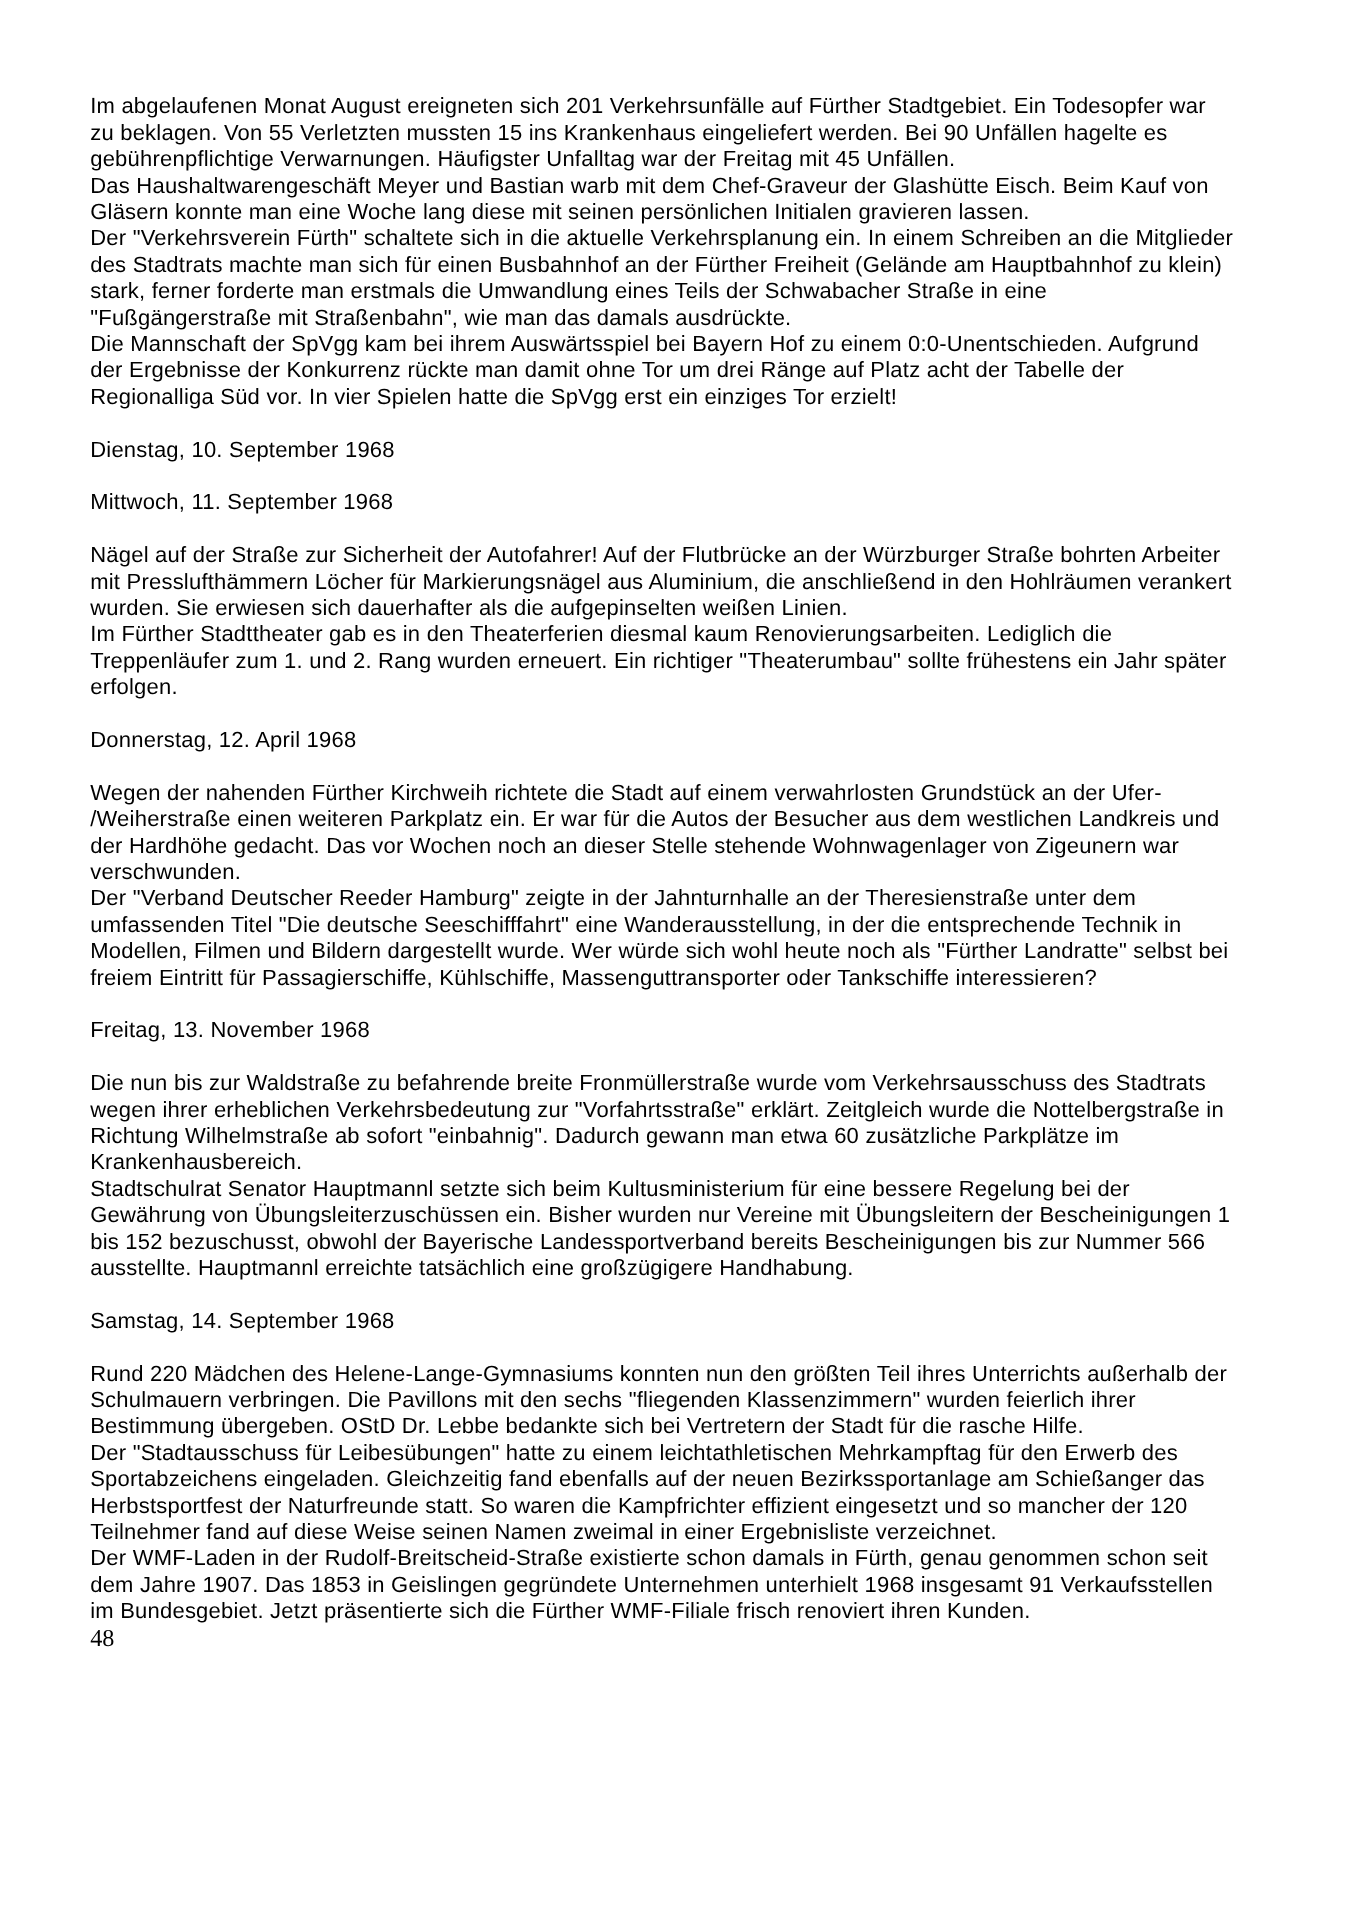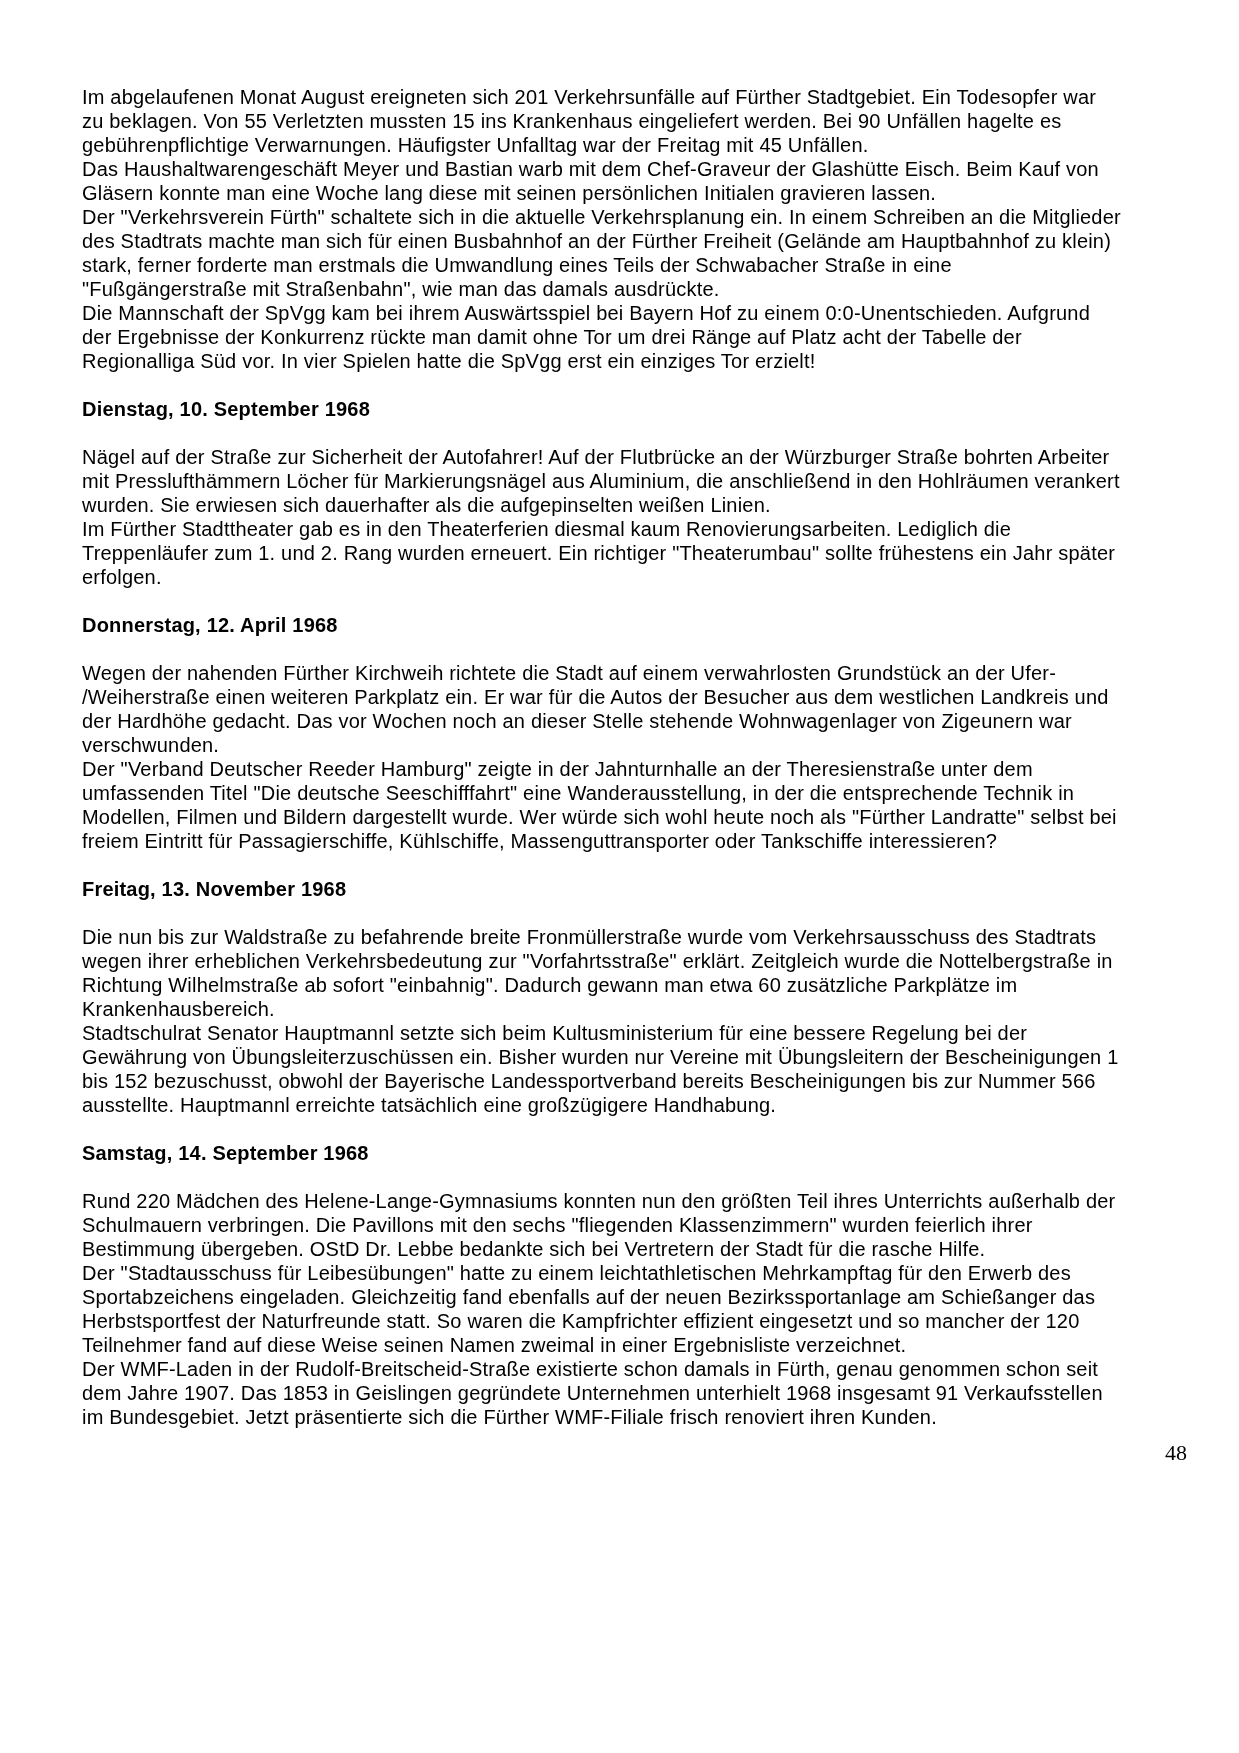--- a/index.html
+++ b/index.html
@@ -26,30 +26,30 @@
     font-size: 20px;
     line-height: 24px;
     letter-spacing: 0.2px;
     white-space: pre;        
     margin: 0;
   }
   .heading {
     font-size: 20px;
     line-height: 24px;
     letter-spacing: 0.2px;
-    font-weight: 700;
+    font-weight: 400;
     margin: 24px 0;          
     white-space: pre;
   }
   .page-number {
     font-family: "Liberation Serif", serif;
     font-size: 22px;
     line-height: 24px;
-    text-align: right;
-    margin: 12px;
+    text-align: left;
+    margin: 0;
   }
 </style>
 </head>
 <body>
 
 <div class="page">
   <div class="content">
 
     <div class="para">Im abgelaufenen Monat August ereigneten sich 201 Verkehrsunfälle auf Fürther Stadtgebiet. Ein Todesopfer war
 zu beklagen. Von 55 Verletzten mussten 15 ins Krankenhaus eingeliefert werden. Bei 90 Unfällen hagelte es
@@ -62,20 +62,21 @@
 "Fußgängerstraße mit Straßenbahn", wie man das damals ausdrückte.
 Die Mannschaft der SpVgg kam bei ihrem Auswärtsspiel bei Bayern Hof zu einem 0:0-Unentschieden. Aufgrund
 der Ergebnisse der Konkurrenz rückte man damit ohne Tor um drei Ränge auf Platz acht der Tabelle der
 Regionalliga Süd vor. In vier Spielen hatte die SpVgg erst ein einziges Tor erzielt!</div>
 
     <section>
       <h2 class="heading">Dienstag, 10. September 1968</h2>
     </section>
 
     <section>
+      <h2 class="heading">Mittwoch, 11. September 1968</h2>
       <div class="para">Nägel auf der Straße zur Sicherheit der Autofahrer! Auf der Flutbrücke an der Würzburger Straße bohrten Arbeiter
 mit Presslufthämmern Löcher für Markierungsnägel aus Aluminium, die anschließend in den Hohlräumen verankert
 wurden. Sie erwiesen sich dauerhafter als die aufgepinselten weißen Linien.
 Im Fürther Stadttheater gab es in den Theaterferien diesmal kaum Renovierungsarbeiten. Lediglich die
 Treppenläufer zum 1. und 2. Rang wurden erneuert. Ein richtiger "Theaterumbau" sollte frühestens ein Jahr später
 erfolgen.</div>
     </section>
 
     <section>
       <h2 class="heading">Donnerstag, 12. April 1968</h2>

